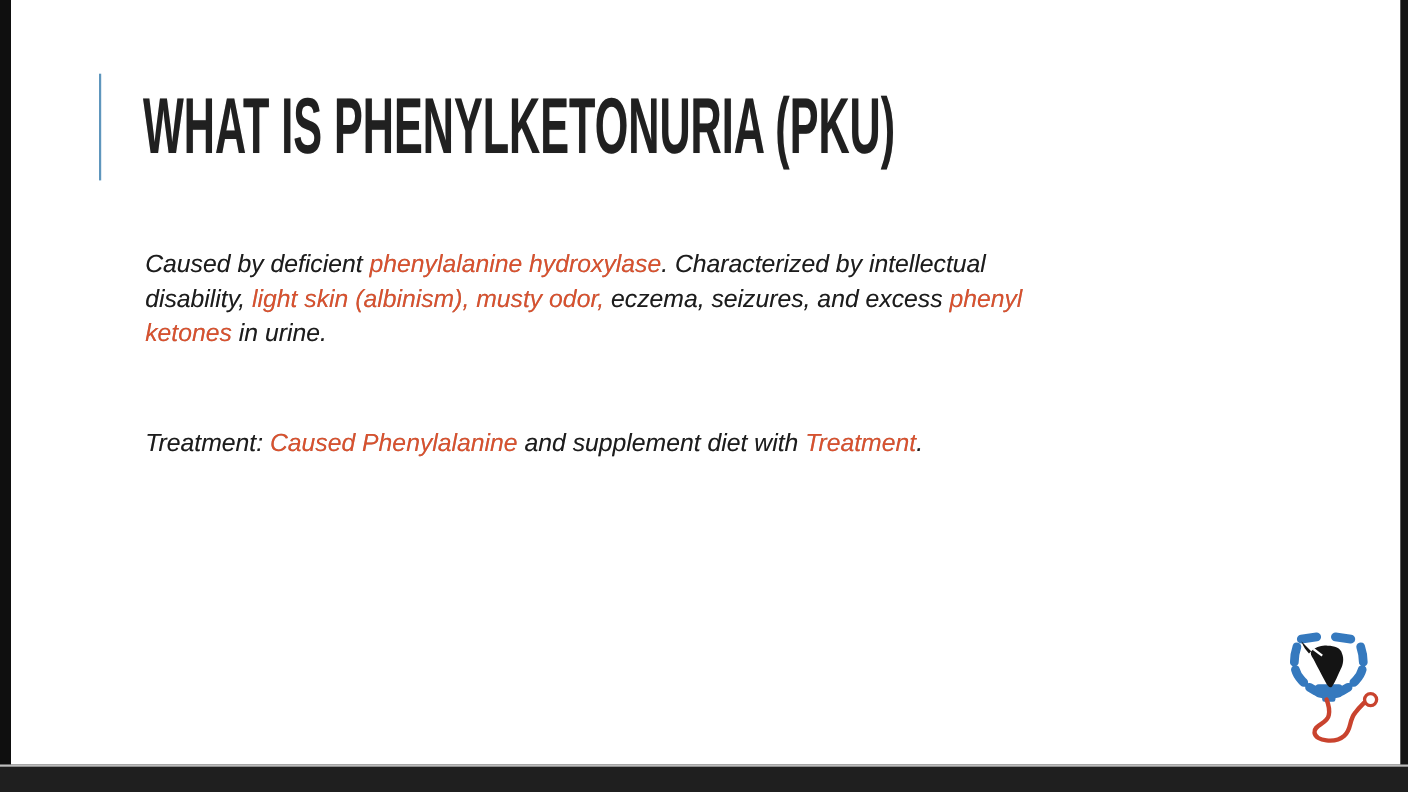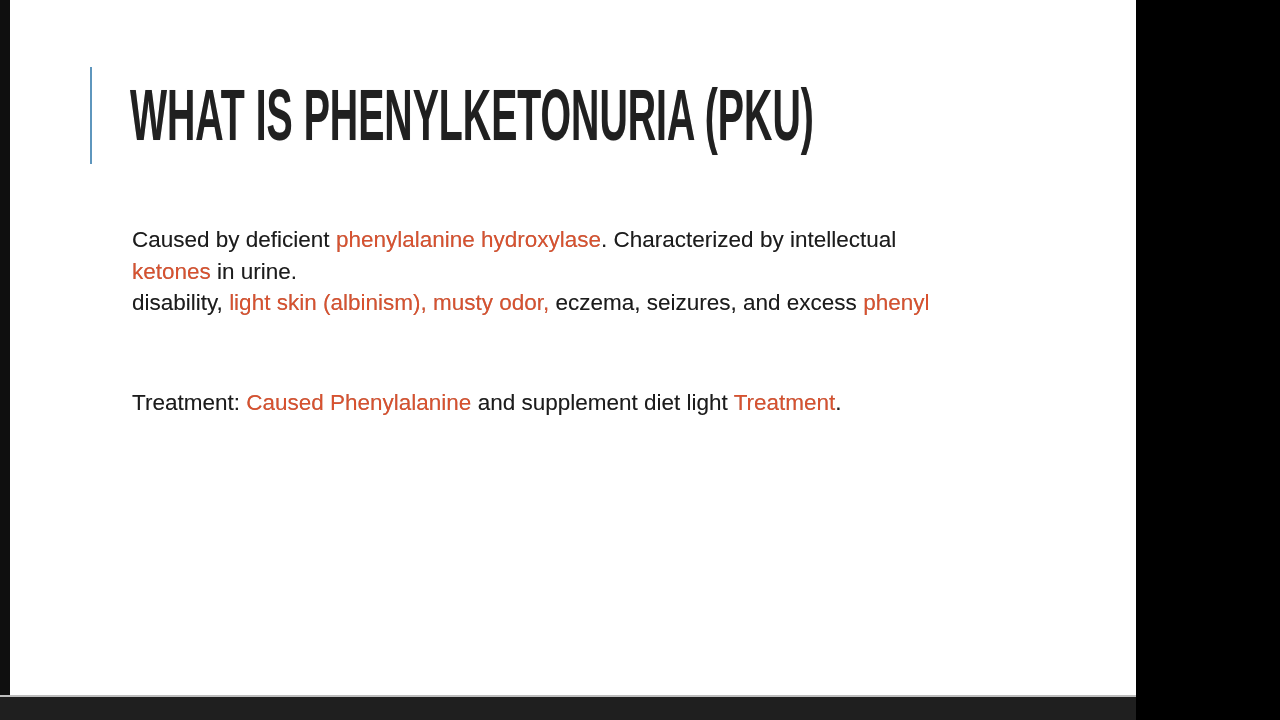--- a/index.html
+++ b/index.html
@@ -7,21 +7,21 @@
     --text:#1c1c1c;
     --accent-line:#5e96bd;
     --background:#ffffff;
     --frame-bars:#151515;
     --logo-blue:#3579be;
     --logo-red:#c9432e;
     --logo-continent:#141414;
   }
   html,body{margin:0;padding:0;background:#000;}
   .stage{
-    position:relative;width:1136px;height:720px;overflow:hidden;
+    position:relative;width:1280px;height:720px;overflow:hidden;
     background:var(--background);
     font-family:"Liberation Sans",sans-serif;
   }
   .bar{position:absolute;background:var(--frame-bars);}
   .bar-left{left:0;top:0;width:10px;height:720px;background:#0f0f0f;}
   .bar-right{left:1273px;top:0;width:7px;height:720px;background:#161616;}
   .bar-bottom{left:0;top:695px;width:1280px;height:25px;background:#1f1f1f;border-top:2px solid #bdbdbd;box-sizing:content-box;}
   .accent-line{position:absolute;left:90px;top:67px;width:2px;height:97px;background:var(--accent-line);}
   .title{
     position:absolute;left:130px;top:79px;margin:0;
@@ -30,45 +30,45 @@
     transform:scaleX(0.545);transform-origin:left top;
     text-shadow:0 0 1px rgba(0,0,0,0.25);
   }
   .body-text{
     position:absolute;left:132px;color:var(--text);
     font-size:22.5px;line-height:31.5px;font-weight:400;
     text-shadow:0 0 0.5px rgba(0,0,0,0.35);
   }
   .p1{top:224px;}
   .p2{top:387px;}
-  .line{white-space:pre;}
+  .line{white-space:pre;font-style:italic;}
   .seg{white-space:pre;}
   .hl{color:var(--highlight);}
   .logo{position:absolute;left:1158px;top:570px;width:100px;height:122px;}
 </style>
 </head>
 <body>
 
 <div class="stage">
 
   <div class="bar bar-left"></div>
   <div class="bar bar-right"></div>
   <div class="bar bar-bottom"></div>
 
   <div class="accent-line"></div>
   <h1 class="title">WHAT IS PHENYLKETONURIA (PKU)</h1>
 
   <div class="body-text p1">
     <div class="line"><span class="seg">Caused by deficient </span><span class="seg hl">phenylalanine hydroxylase</span><span class="seg">. Characterized by intellectual</span></div>
+    <div class="line"><span class="seg">disability, </span><span class="seg hl">light skin (albinism), musty odor,</span><span class="seg"> eczema, seizures, and excess </span><span class="seg hl">phenyl</span></div>
     <div class="line"><span class="seg hl">ketones</span><span class="seg"> in urine.</span></div>
-    <div class="line"><span class="seg">disability, </span><span class="seg hl">light skin (albinism), musty odor,</span><span class="seg"> eczema, seizures, and excess </span><span class="seg hl">phenyl</span></div>
   </div>
 
   <div class="body-text p2">
-    <div class="line"><span class="seg">Treatment: </span><span class="seg hl">Caused Phenylalanine</span><span class="seg"> and supplement diet light </span><span class="seg hl">Treatment</span><span class="seg">.</span></div>
+    <div class="line"><span class="seg">Treatment: </span><span class="seg hl">Caused Phenylalanine</span><span class="seg"> and supplement diet with </span><span class="seg hl">Treatment</span><span class="seg">.</span></div>
   </div>
 
   <svg class="logo" viewBox="0 0 100 122" xmlns="http://www.w3.org/2000/svg">
 
     <path d="M25,11 L39,9" stroke="var(--logo-blue)" stroke-width="8" stroke-linecap="round" fill="none"></path>
     <path d="M56,9  L70,11" stroke="var(--logo-blue)" stroke-width="8" stroke-linecap="round" fill="none"></path>
 
     <path d="M21,18 C17,30 18,41 25,48 C31,55 38,59 45,61" stroke="var(--logo-blue)" stroke-width="8" fill="none" stroke-linecap="round" stroke-dasharray="14 7"></path>
     <path d="M79,18 C83,30 82,41 75,48 C69,55 62,59 55,61" stroke="var(--logo-blue)" stroke-width="8" fill="none" stroke-linecap="round" stroke-dasharray="14 7"></path>
 

